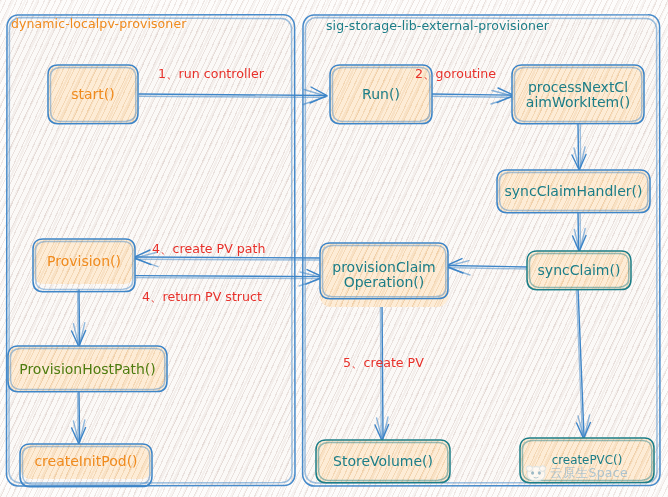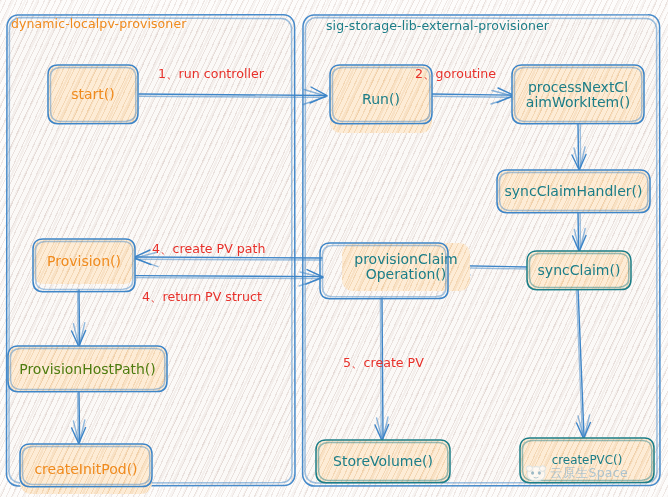--- a/index.html
+++ b/index.html
@@ -253,47 +253,47 @@
   <div class="node" style="left:33px;top:239px;width:102px;height:45px;">
     <div class="nhatch"></div>
     <span class="ntxt" style="color:#f08a1c;">Provision()</span>
   </div>
 
   <div class="node" style="left:8px;top:346px;width:159px;height:46px;">
     <div class="nhatch"></div>
     <span class="ntxt" style="color:#4d7c0f;">ProvisionHostPath()</span>
   </div>
 
-  <div class="node" style="left:20px;top:444px;width:132px;height:50px;">
+  <div class="node" style="left:20px;top:444px;width:132px;height:35px;">
     <div class="nhatch"></div>
     <span class="ntxt" style="color:#f08a1c;">createInitPod()</span>
   </div>
 
-  <div class="node" style="left:330px;top:65px;width:102px;height:68px;">
+  <div class="node" style="left:330px;top:65px;width:102px;height:59px;">
     <div class="nhatch"></div>
     <span class="ntxt" style="color:#1b7d87;">Run()</span>
   </div>
 
   <div class="node" style="left:497px;top:170px;width:153px;height:43px;">
     <div class="nhatch"></div>
     <span class="ntxt" style="color:#1b7d87;">syncClaimHandler()</span>
   </div>
 
   <div class="node" style="left:512px;top:65px;width:132px;height:59px;">
     <div class="nhatch"></div>
     <span class="ntxt" style="color:#1b7d87;">processNextCl
 aimWorkItem()</span>
   </div>
 
   <div class="node" style="left:527px;top:251px;width:104px;height:39px;">
     <div class="nhatch"></div>
     <span class="ntxt" style="color:#1b7d87;">syncClaim()</span>
   </div>
 
-  <div class="node" style="left:320px;top:243px;width:128px;height:48px;margin-left:22px;">
+  <div class="node" style="left:320px;top:243px;width:128px;height:64px;">
     <div class="nhatch"></div>
     <span class="ntxt" style="color:#1b7d87;">provisionClaim
 Operation()</span>
   </div>
 
   <div class="node small" style="left:520px;top:438px;width:134px;height:45px;">
     <div class="nhatch"></div>
     <span class="ntxt" style="color:#1b7d87;">createPVC()</span>
   </div>
 

